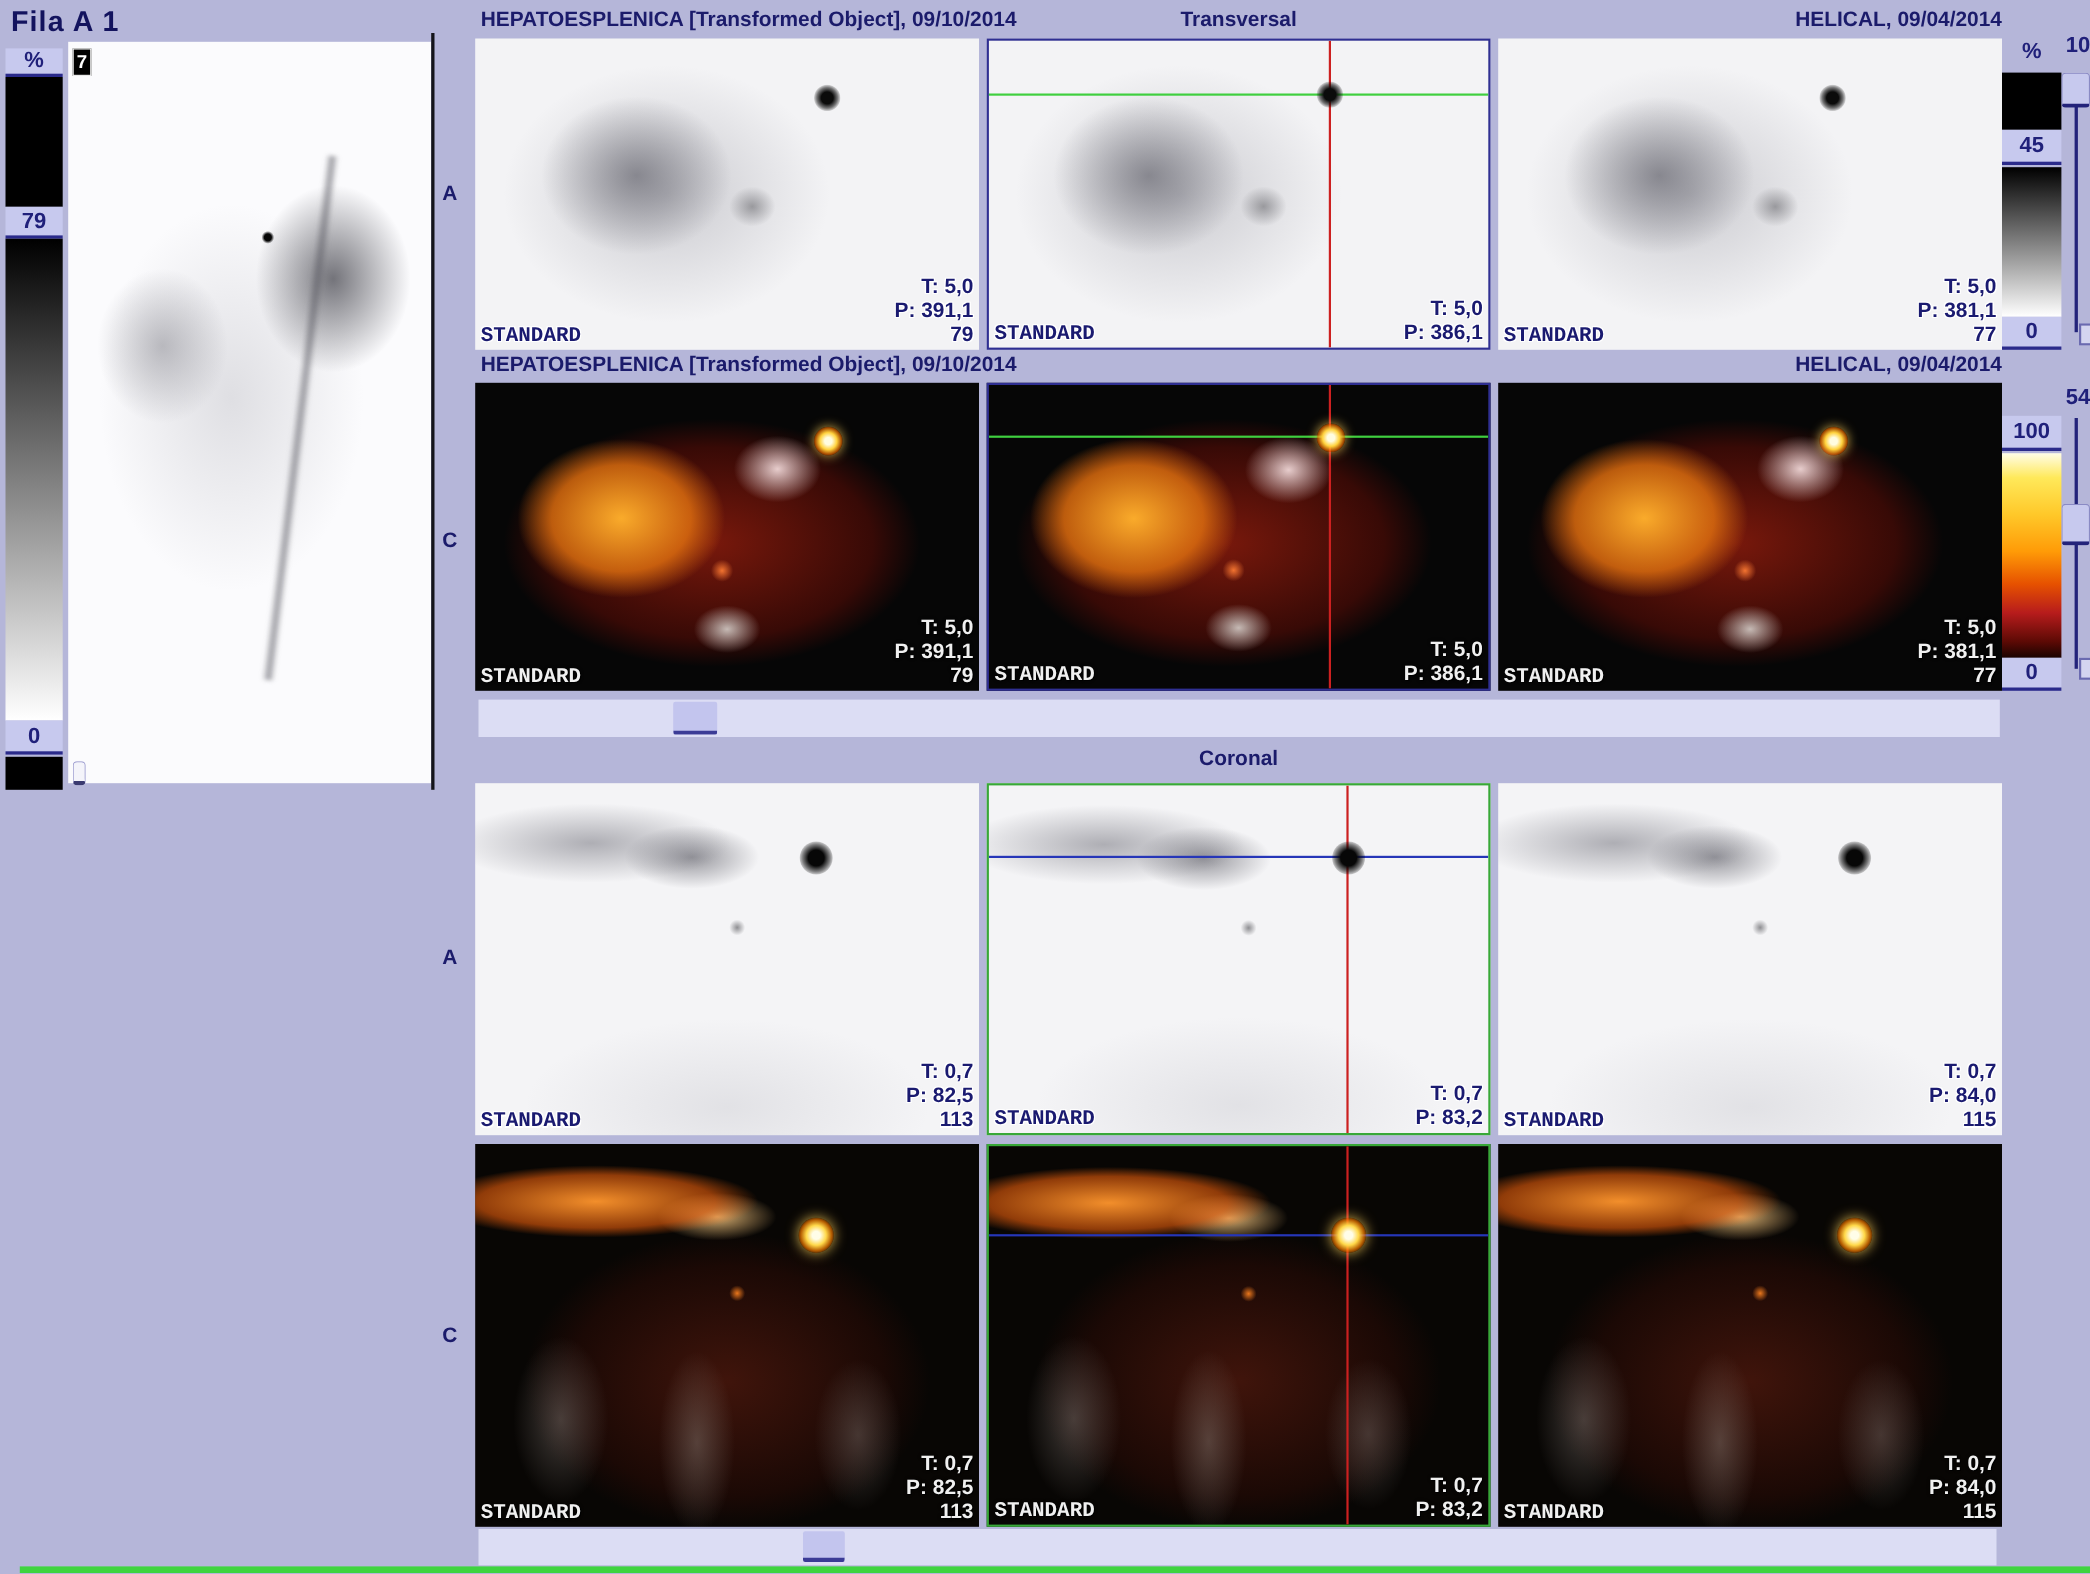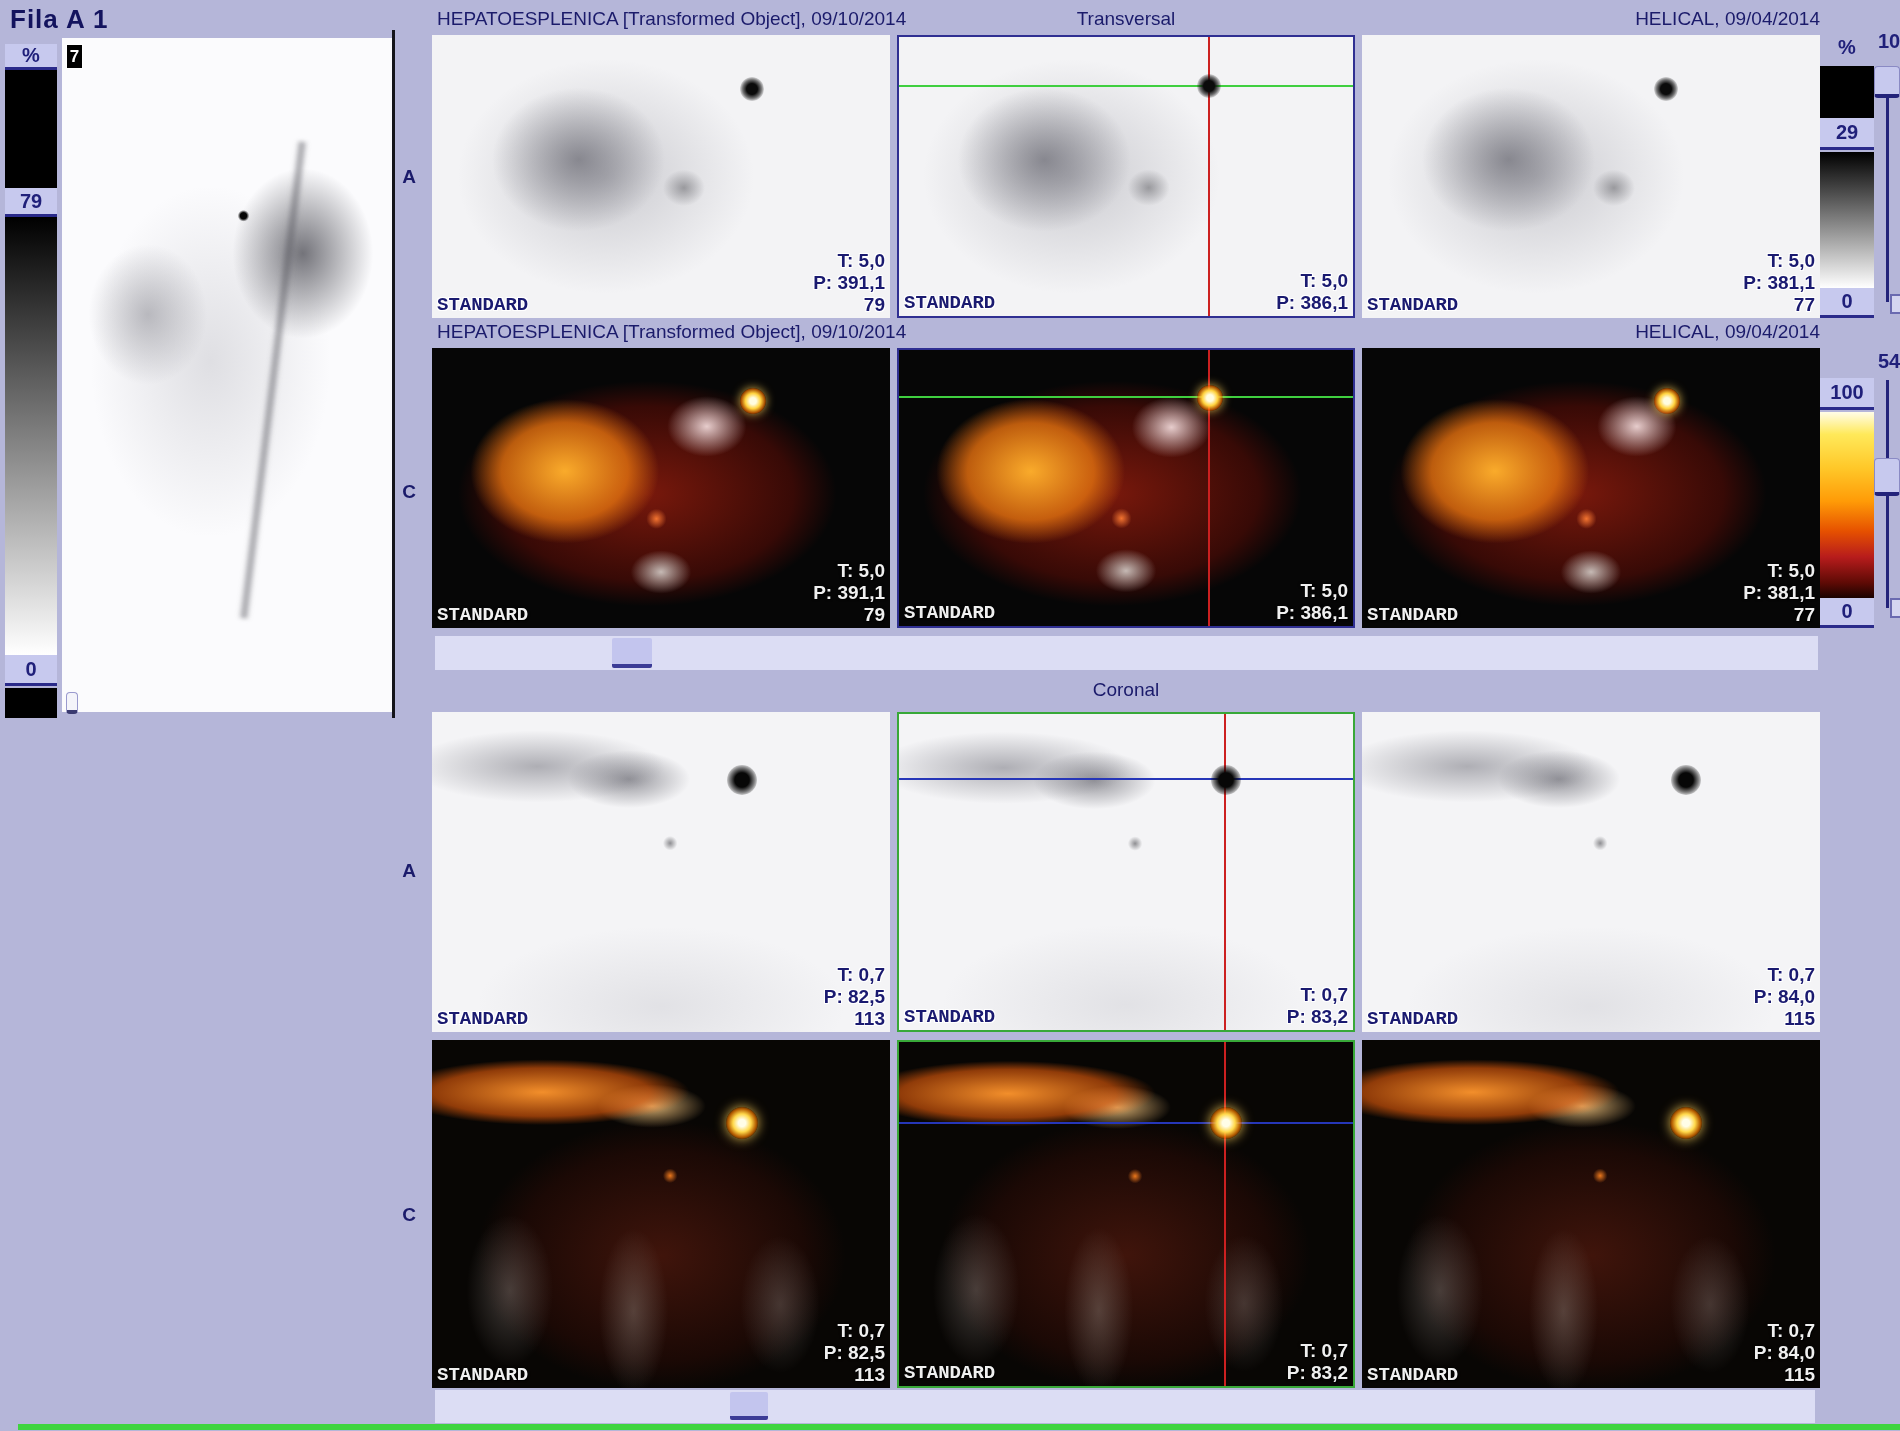--- a/index.html
+++ b/index.html
@@ -1,21 +1,21 @@
 <!DOCTYPE html>
 <html><head>
 <meta charset="utf-8">
 <style>
   html,body{margin:0;padding:0;}
   body{width:1900px;height:1431px;overflow:hidden;background:#b5b6d9;
        font-family:"Liberation Sans",sans-serif;position:relative;}
   .abs{position:absolute;}
   
   .title{font-size:26px;font-weight:bold;color:#13135e;letter-spacing:1px;}
-  .hdr{font-size:19px;font-weight:normal;color:#1b1b6b;white-space:nowrap;}
+  .hdr{font-size:19px;font-weight:bold;color:#1b1b6b;white-space:nowrap;}
   .gutter{font-size:19px;font-weight:bold;color:#1b1b6b;text-align:center;}
   .navytxt{color:#1a1a70;text-shadow:-1px -1px 0 #fff,1px -1px 0 #fff,-1px 1px 0 #fff,1px 1px 0 #fff;}
   .whitetxt{color:#f0f0f0;text-shadow:0 0 3px #000,1px 1px 0 #000;}
   .mode{position:absolute;left:5px;bottom:2px;font-size:19px;font-weight:bold;font-family:Liberation Mono, monospace;}
   .stack{position:absolute;right:5px;bottom:2px;font-size:19px;font-weight:bold;text-align:right;line-height:22px;}
   .stack span{display:block;}
   
   .cell{position:absolute;width:458px;overflow:hidden;box-sizing:border-box;}
   .gtv{background:
     radial-gradient(ellipse 30px 26px at 55% 54%, rgba(95,95,100,.55), rgba(95,95,100,0) 70%),
@@ -138,21 +138,21 @@
   <div class="stack navytxt">
     <span>T: 5,0</span>
       <span>P: 381,1</span>
       <span>77</span>
   </div>
 </div>
 
 <div class="pct" style="left:1820px;top:36px;width:54px;">%</div>
 <div class="pct" style="left:1878px;top:30px;width:44px;text-align:left;">100</div>
 <div class="blackblk" style="left:1820px;top:66px;width:54px;height:52px;"></div>
-<div class="vbox" style="left:1820px;top:118px;width:54px;height:32px;line-height:29px;">29</div>
+<div class="vbox" style="left:1820px;top:118px;width:54px;height:32px;line-height:29px;">45</div>
 <div class="grayscalebar" style="left:1820px;top:152px;width:54px;height:136px;"></div>
 <div class="vbox" style="left:1820px;top:288px;width:54px;height:30px;line-height:27px;">0</div>
 <div class="slider-track" style="left:1886px;top:74px;height:228px;"></div>
 <div class="slider-handle" style="left:1874px;top:66px;height:32px;"></div>
 <div class="tinybox" style="left:1890px;top:294px;"></div>
 
 <div class="abs hdr" style="left:437px;top:321px;">HEPATOESPLENICA [Transformed Object], 09/10/2014</div>
 <div class="abs hdr" style="left:1400px;top:321px;width:420px;text-align:right;">HELICAL, 09/04/2014</div>
 
 <div class="cell ftv" style="left:432px;top:348px;height:280px;">

